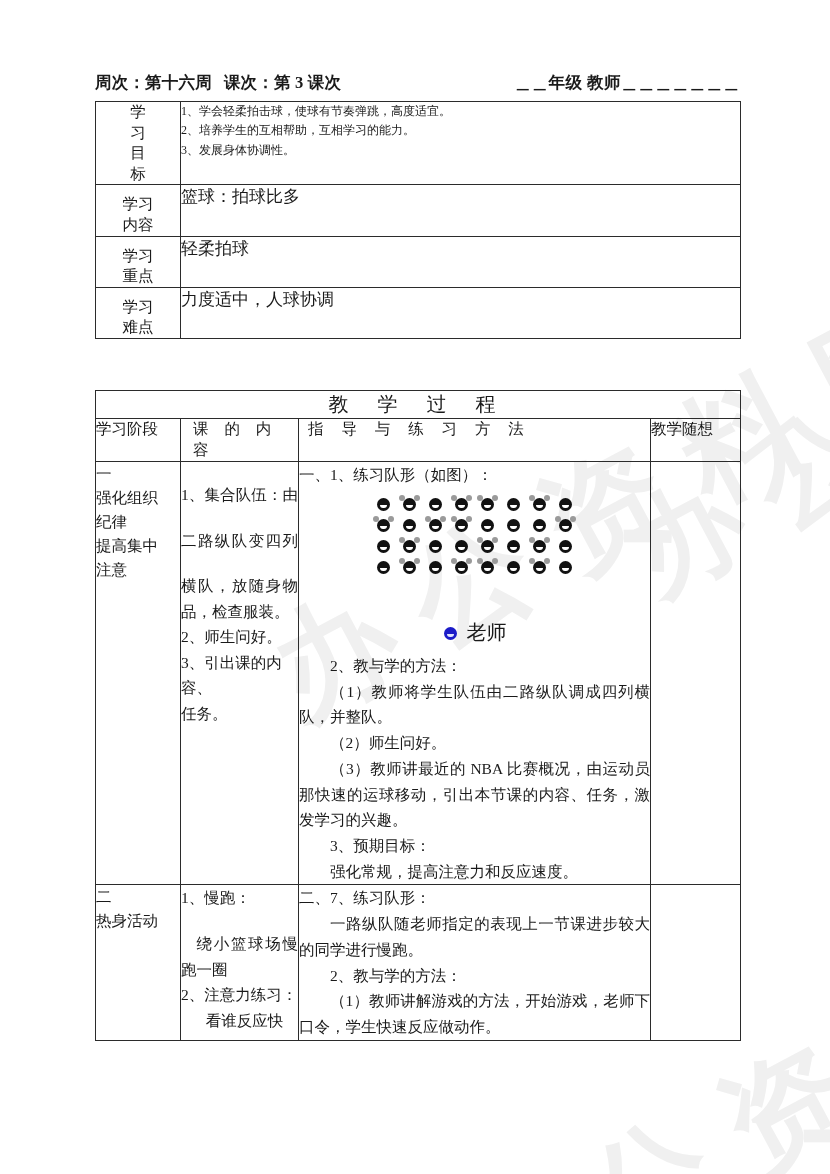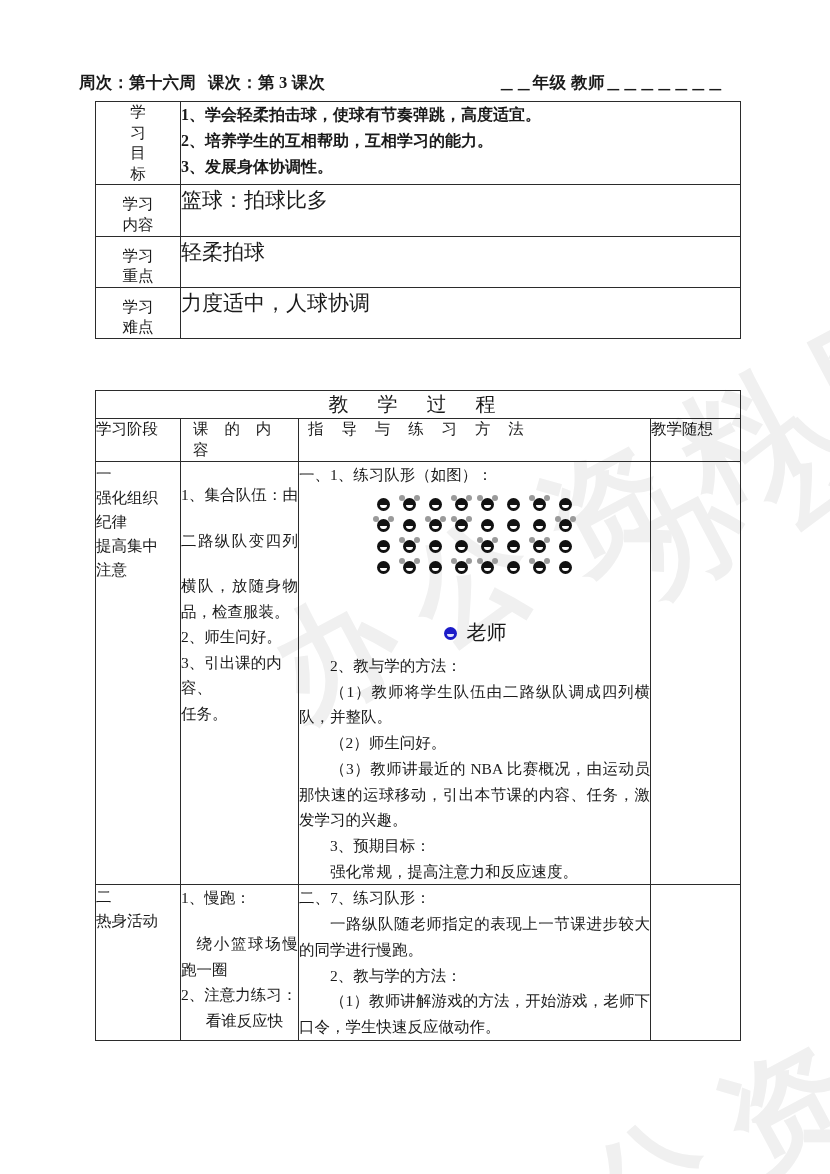--- a/index.html
+++ b/index.html
@@ -36,21 +36,21 @@
     position: absolute;
     left: 0; top: 0;
     width: 830px;
     height: 1174px;
     z-index: 2;
   }
 
   
   .doc-header {
     position: absolute;
-    left: 79px;
+    left: 95px;
     top: 72px;
     width: 645px;
     font-size: 16.5px;
     font-weight: bold;
     letter-spacing: 0.2px;
     display: flex;
     align-items: baseline;
     white-space: nowrap;
   }
   .doc-header .hd-week { }
@@ -90,32 +90,32 @@
     text-align: center;
     font-size: 15.5px;
     line-height: 1.33;
     padding: 5px 2px 5px 2px;
     font-weight: 500;
   }
   .vlabel span { display: block; }
   .vlabel.pair span { display: block; }
 
   .cellbody {
-    font-size: 16px;
+    font-size: 12px;
     line-height: 1.62;
     padding: 6px 8px 6px 10px;
-    font-weight: bold;
   }
   .cellbody p { margin: 0; }
 
   .midtext {
-    font-size: 21px;
+    font-size: 17px;
     padding-top: 14px;
     padding-left: 12px;
     line-height: 1.5;
+    font-family: Liberation Mono, monospace;
   }
 
   .proc-title {
     text-align: center;
     font-size: 20px;
     letter-spacing: 12px;
     padding: 10px 0 10px 12px;
     font-weight: 500;
   }
 

